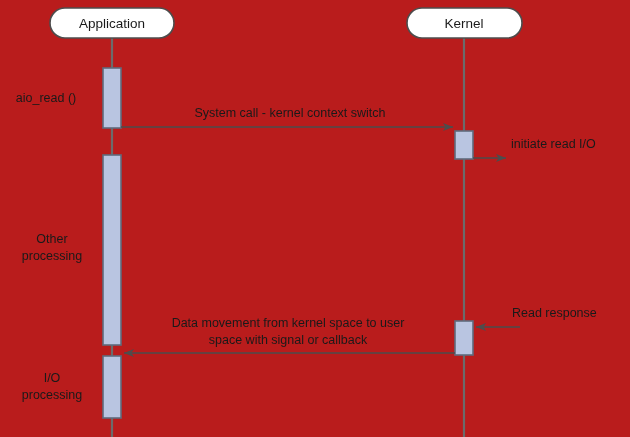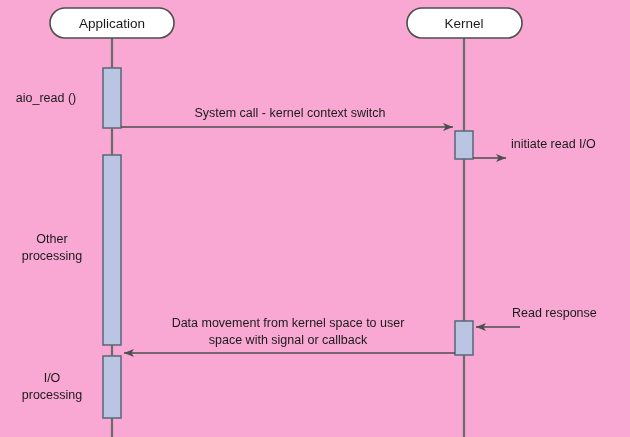--- a/index.html
+++ b/index.html
@@ -11,21 +11,21 @@
   body {
     font-family: "Liberation Sans", sans-serif;
     width: 630px;
     height: 437px;
     overflow: hidden;
   }
   #diagram-root {
     position: relative;
     width: 630px;
     height: 437px;
-    background: #f9a8d4;
+    background: #b91c1c;
   }
   svg.diagram-canvas {
     position: absolute;
     left: 0;
     top: 0;
     width: 630px;
     height: 437px;
   }
   .lifeline-box-label {
     font-family: "Liberation Sans", sans-serif;

